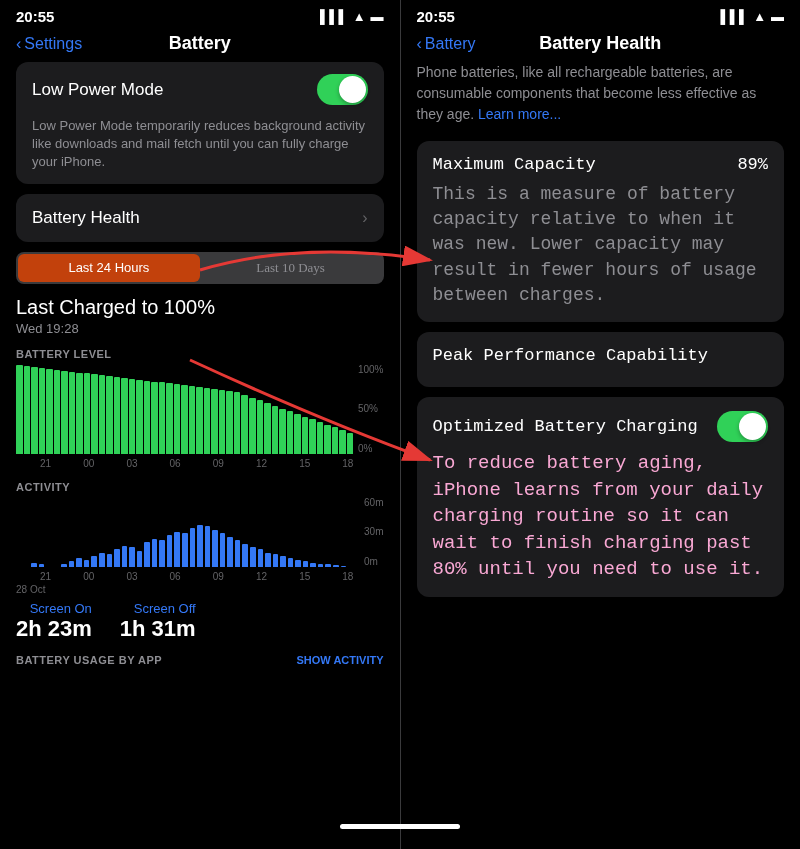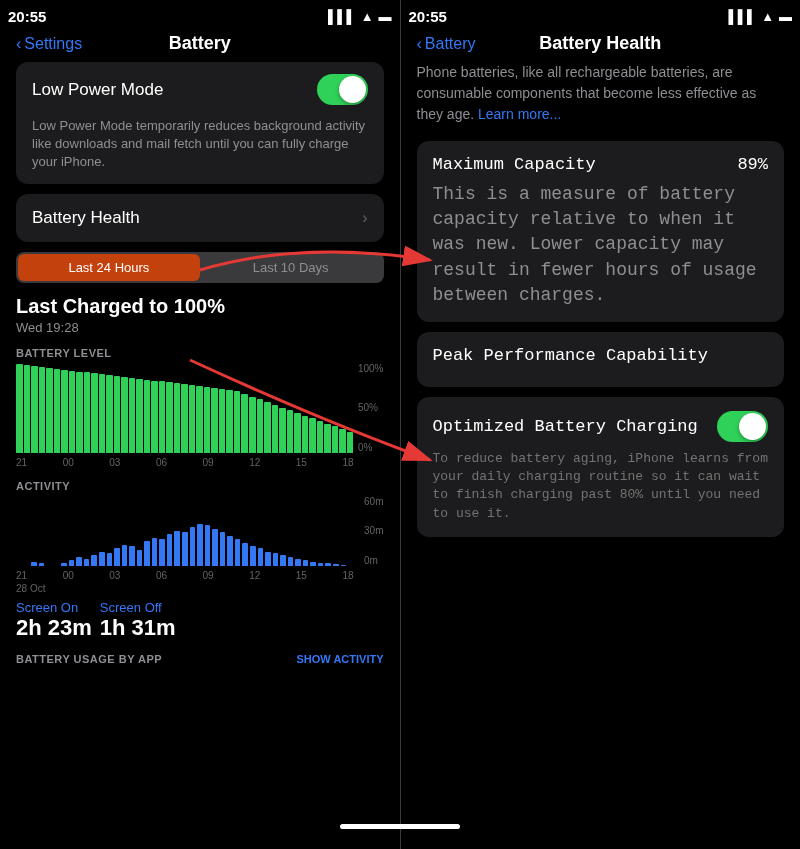--- a/index.html
+++ b/index.html
@@ -18,21 +18,21 @@
       background: #000;
       display: flex;
       flex-direction: column;
       overflow: hidden;
     }
 
     .status-bar {
       display: flex;
       justify-content: space-between;
       align-items: center;
-      padding: 8px 8px 4px;
+      padding: 8px 16px 4px;
       color: #fff;
       font-size: 15px;
       font-weight: 600;
     }
 
     .status-icons {
       display: flex;
       align-items: center;
       gap: 5px;
       font-size: 13px;
@@ -156,26 +156,27 @@
       cursor: pointer;
     }
 
     .time-btn.active {
       background: #c2410c;
       color: #fff;
     }
 
     .time-btn.inactive {
       color: #8e8e93;
+      font-family: Liberation Serif, serif;
     }
 
     .charged-title {
       color: #fff;
       font-size: 20px;
-      font-weight: 700;
+      font-weight: 400;
       margin-bottom: 2px;
     }
 
     .charged-sub {
       color: #8e8e93;
       font-size: 13px;
       margin-bottom: 12px;
     }
 
     .chart-label {
@@ -221,20 +222,21 @@
       border-radius: 1px 1px 0 0;
     }
 
     .chart-x-labels {
       display: flex;
       justify-content: space-between;
       font-size: 10px;
       color: #636366;
       padding-right: 30px;
       margin-bottom: 12px;
+      margin-left: 24px;
     }
 
     .activity-chart {
       position: relative;
       height: 70px;
       margin-bottom: 4px;
     }
 
     .activity-bars-container {
       position: absolute;
@@ -260,22 +262,23 @@
       height: 100%;
       display: flex;
       flex-direction: column;
       justify-content: space-between;
       font-size: 10px;
       color: #636366;
     }
 
     .screen-time-row {
       display: flex;
-      gap: 8px;
+      gap: 28px;
       margin-top: 0;
+      text-align: right;
     }
 
     .screen-time-item {}
     .screen-time-label {
       color: #3478f6;
       font-size: 13px;
     }
     .screen-time-value {
       color: #fff;
       font-size: 22px;
@@ -344,22 +347,22 @@
       align-items: center;
       margin-bottom: 8px;
     }
 
     .optimized-label {
       color: #fff;
       font-size: 17px;
     }
 
     .optimized-desc {
-      color: #737373;
-      font-size: 13px;
+      color: #f9a8d4;
+      font-size: 19px;
       line-height: 1.4;
     }
 
     
     .arrows-container {
       position: absolute;
       top: 0;
       left: 0;
       width: 800px;
       height: 849px;

